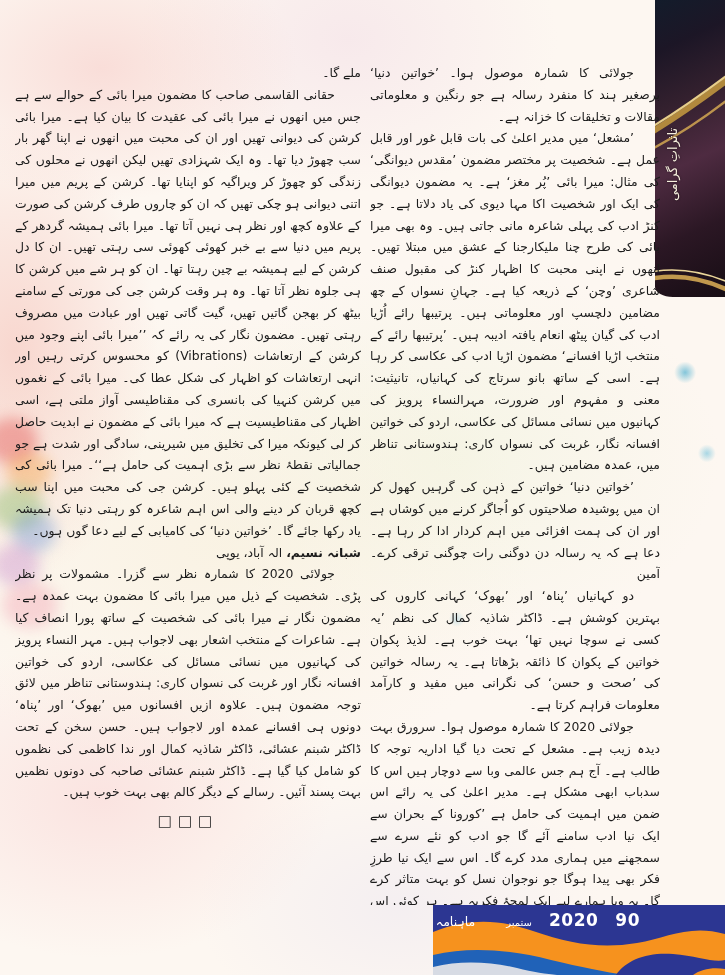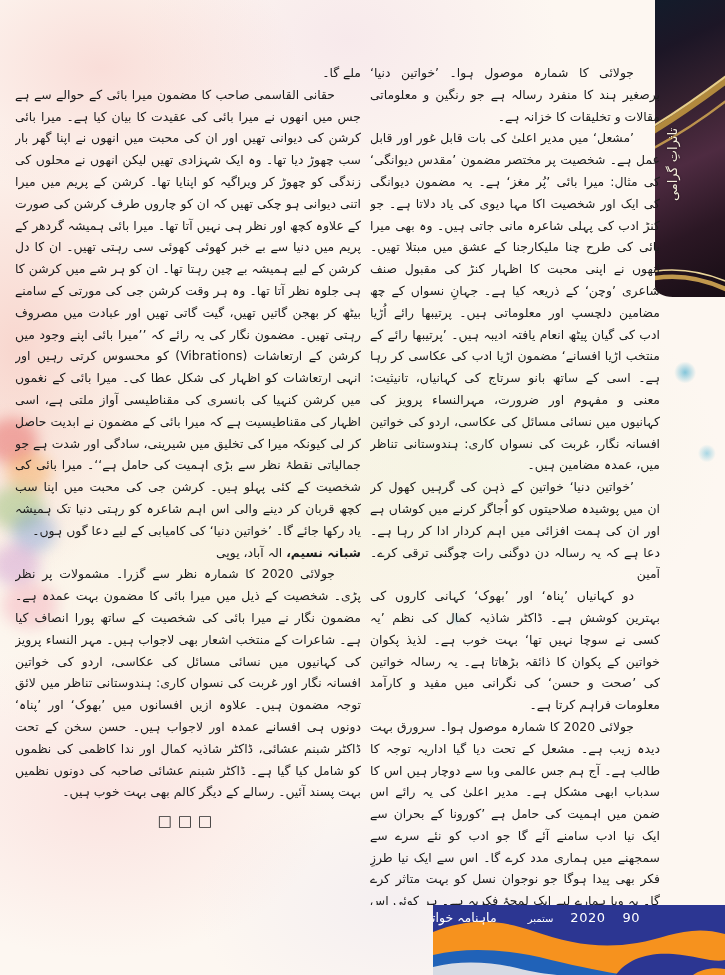--- a/index.html
+++ b/index.html
@@ -50,21 +50,21 @@
   .sig{margin:0;}
   .sig b{font-weight:bold;}
   .end-mark{text-align:center;font-size:15px;letter-spacing:6px;margin-top:8px;color:#2a2a2a;font-weight:bold;}
 
   
   .footer{position:absolute;left:433px;top:905px;width:292px;height:70px;background:#2c3692;overflow:hidden;}
   .footer svg{position:absolute;left:0;top:0;width:100%;height:100%;}
   .footer-text{
     position:absolute;top:5px;right:0;left:0;display:flex;direction:rtl;
     align-items:baseline;gap:17px;padding-right:85px;color:#ffffff;z-index:2;}
-  .footer-text .num{font-weight:normal;font-size:13px;letter-spacing:.5px;}
+  .footer-text .num{font-weight:bold;font-size:17px;letter-spacing:.5px;}
   .footer-text .month{font-size:10px;}
   .footer-text .mag{font-size:12.5px;margin-right:14px;white-space:nowrap;}
 </style>
 </head>
 <body>
 
 <div class="page">
 
   <div class="splash red"></div>
   <div class="splash orange"></div>

